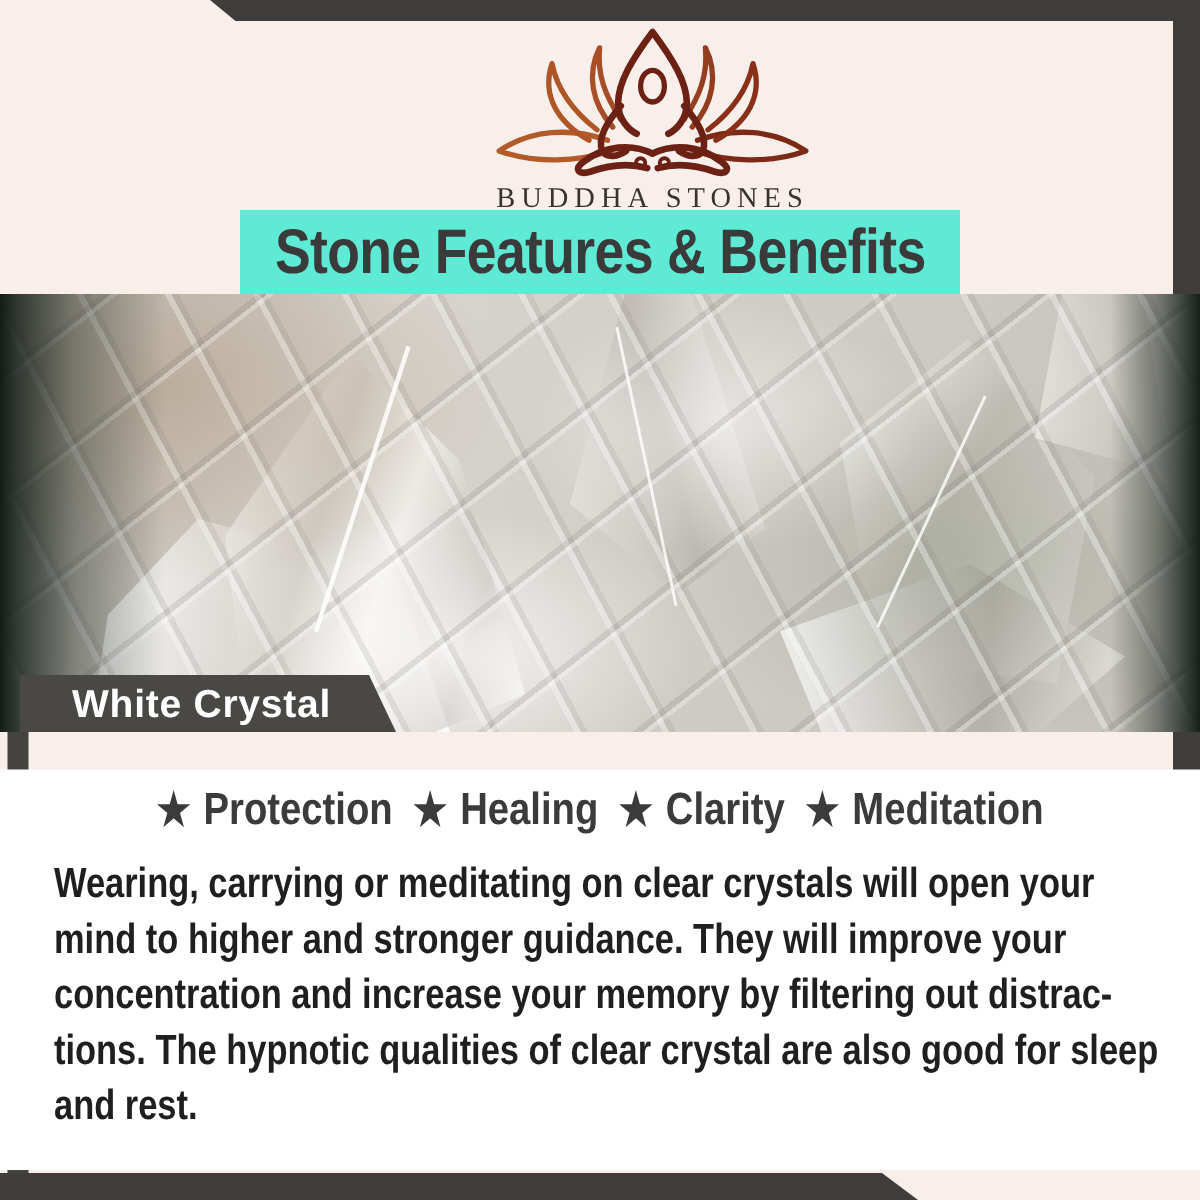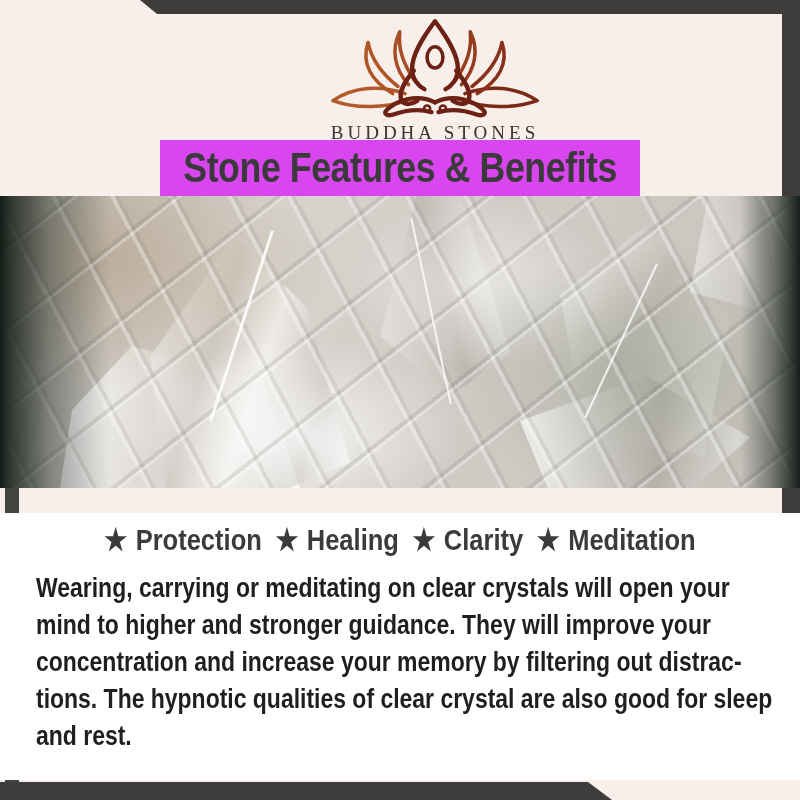--- a/index.html
+++ b/index.html
@@ -13,21 +13,21 @@
   .right-bar{position:absolute;left:782px;top:0;width:18px;height:585px;background:#3f3d3b;
     clip-path:polygon(0 0,100% 0,100% 100%,0 555px);}
   .left-bar{position:absolute;left:5px;top:196px;width:14px;height:586px;background:#45433f;}
   .bottom-bar{position:absolute;left:0;top:782px;width:612px;height:18px;background:#3f3d3b;
     clip-path:polygon(0 0,588px 0,612px 18px,0 18px);}
   
   .brand{position:absolute;left:0;top:16px;width:800px;text-align:center;padding-left:35px;}
   .brand svg{display:block;margin:0 auto;}
   .brand-name{margin-top:2px;font-family:"Liberation Serif",serif;font-size:19px;
     letter-spacing:4px;color:#3a332d;font-weight:400;}
-  .title-band{position:absolute;left:160px;top:140px;width:480px;height:56px;background:#d946ef;
+  .title-band{position:absolute;left:160px;top:140px;width:480px;height:56px;background:#5eead4;
     display:flex;align-items:center;justify-content:center;}
   .title-band h1{margin:0;font-size:42px;font-weight:bold;color:#3a3a3a;white-space:nowrap;
     transform:scaleX(.85);transform-origin:center;letter-spacing:-.5px;}
   
   .photo{position:absolute;left:0;top:196px;width:800px;height:292px;
     background:linear-gradient(108deg,#b9b3ab,#d8d4ce 30%,#cfcbc5 60%,#c6c2bb);}
   .photo .facet{position:absolute;}
   .photo .tints{position:absolute;inset:0;background:
     radial-gradient(ellipse 340px 200px at 14% 22%,rgba(172,148,118,.45),transparent 65%),
     radial-gradient(ellipse 300px 190px at 80% 60%,rgba(108,124,100,.25),transparent 65%),
@@ -127,20 +127,23 @@
     <div class="tints"></div>
     <div class="streaks1"></div>
     <div class="streaks2"></div>
     <div class="facet" style="left:240px;top:30px;width:3px;height:200px;background:rgba(255,255,255,.85);transform:rotate(18deg);"></div>
     <div class="facet" style="left:430px;top:20px;width:2px;height:190px;background:rgba(255,255,255,.8);transform:rotate(-12deg);"></div>
     <div class="facet" style="left:620px;top:60px;width:2px;height:170px;background:rgba(255,255,255,.8);transform:rotate(25deg);"></div>
     <div class="edge-left"></div>
     <div class="edge-right"></div>
   </div>
 
+  <div class="photo-label">
+    <span>White Crystal</span>
+  </div>
 
   <div class="main">
     <div class="benefits">
       <span class="star">★</span>
       <span>Protection</span>
       <span class="star">★</span>
       <span>Healing</span>
       <span class="star">★</span>
       <span>Clarity</span>
       <span class="star">★</span>

